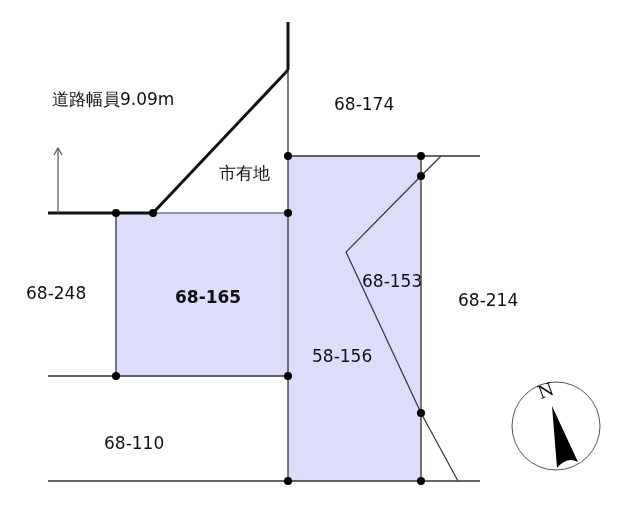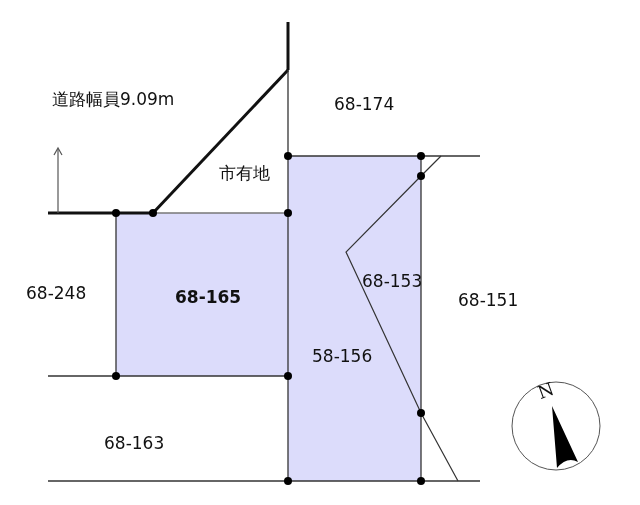--- a/index.html
+++ b/index.html
@@ -53,17 +53,17 @@
     <circle cx="556" cy="426" r="44" fill="#fff" stroke="#555" stroke-width="1"></circle>
     <path d="M552,406 L578,462 Q567,456 557,468 Z" fill="#000"></path>
   </g>
 </svg>
 
 <div class="lbl lbl-road" style="left:52px; top:91px;">道路幅員9.09m</div>
 <div class="lbl lbl-md" style="left:219px; top:165px;">市有地</div>
 <div class="lbl lbl-lg" style="left:334px; top:96px;">68-174</div>
 <div class="lbl lbl-lg" style="left:26px; top:285px;">68-248</div>
 <div class="lbl lbl-md" style="left:175px; top:289px;font-weight:bold;">68-165</div>
-<div class="lbl lbl-lg" style="left:104px; top:435px;">68-163</div>
+<div class="lbl lbl-lg" style="left:104px; top:435px;">68-110</div>
 <div class="lbl lbl-md" style="left:362px; top:244px;margin-top:29px;">68-153</div>
 <div class="lbl lbl-md" style="left:312px; top:348px;">58-156</div>
-<div class="lbl lbl-lg" style="left:458px; top:292px;">68-151</div>
+<div class="lbl lbl-lg" style="left:458px; top:292px;">68-214</div>
 <div class="lbl" style="left:538px; top:382px; font-family: 'DejaVu Serif', 'Liberation Serif', serif; font-size:18px; transform: rotate(-20deg);">N</div>
 
 </body></html>

